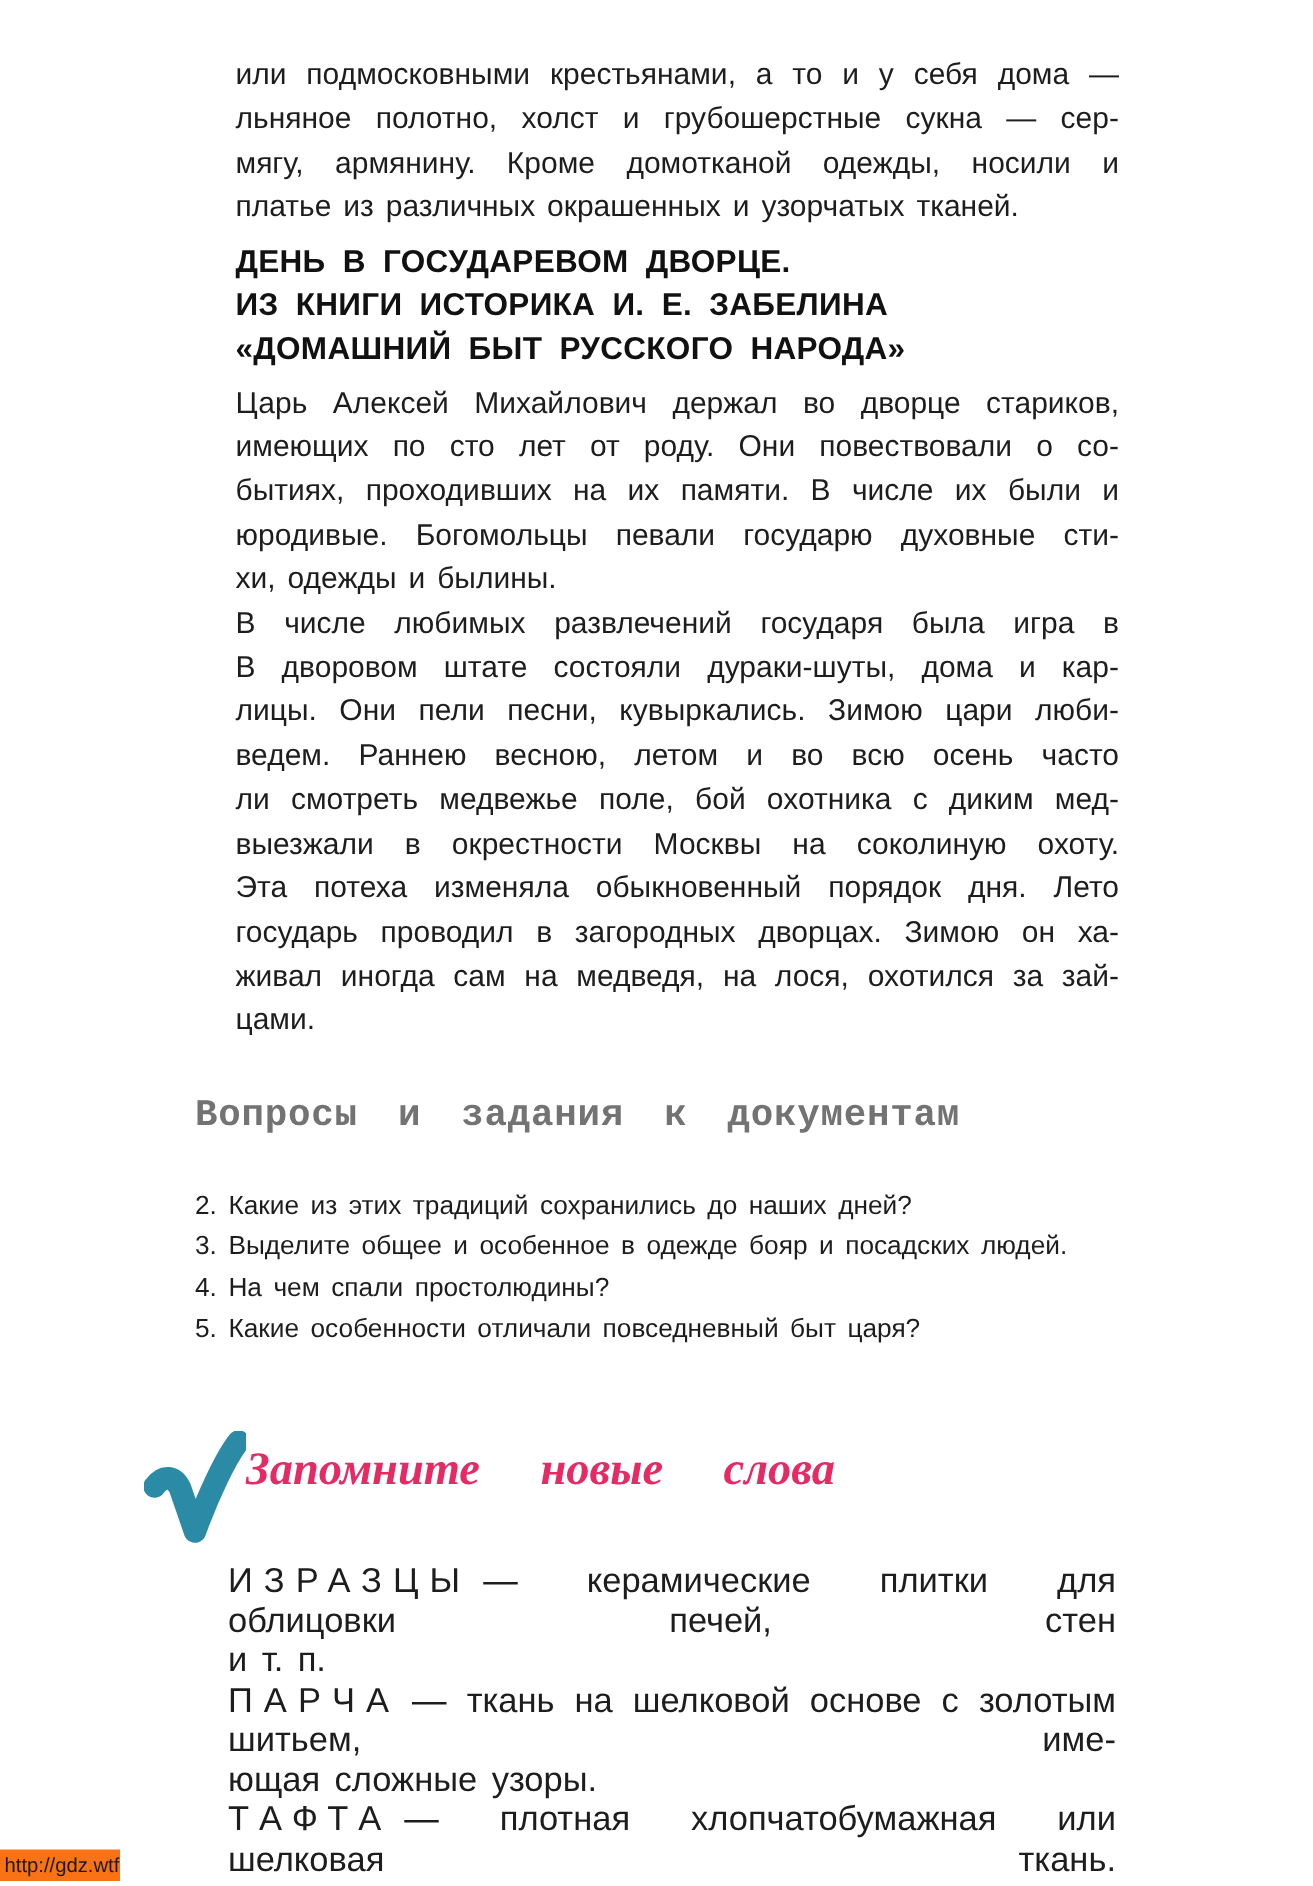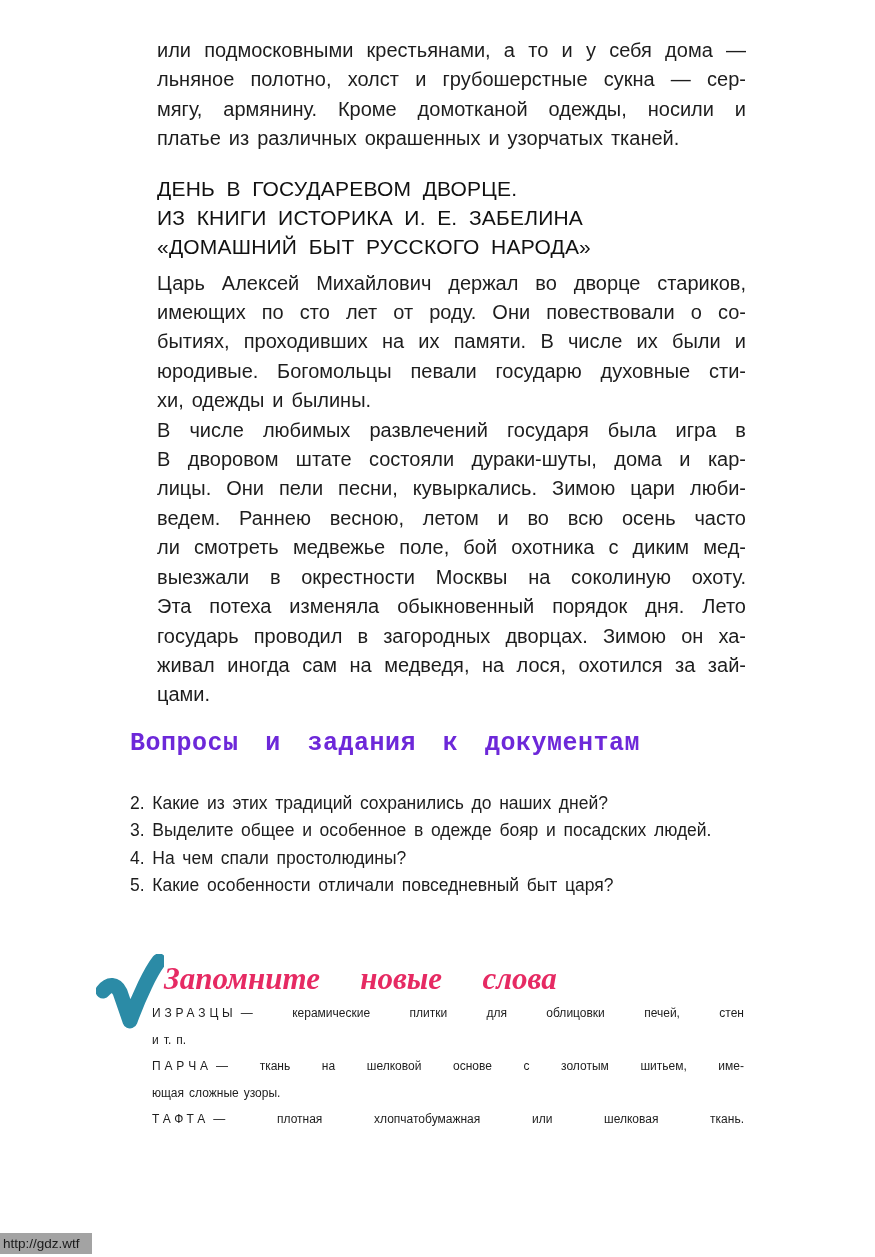--- a/index.html
+++ b/index.html
@@ -13,58 +13,58 @@
   }
   
   .main-col{
     position:absolute;left:157px;top:36px;width:589px;
     font-size:20px;line-height:29.4px;word-spacing:0.12em;
   }
   .ln{text-align:justify;}
   .jline{text-align-last:justify;}
   .lline{text-align-last:left;}
   .doc-heading{
-    margin-top:20px;
-    font-weight:normal;font-size:21px;line-height:29px;
+    margin-top:6px;
+    font-weight:bold;font-size:21px;line-height:29px;
     word-spacing:0.26em;letter-spacing:0.2px;color:#111;
   }
   .para-after-heading{margin-top:8px;}
   
   .questions{
     position:absolute;left:130px;top:729px;width:597px;
   }
   .q-heading{
     font-family:"Liberation Mono", monospace;
     font-weight:bold;font-size:25px;line-height:30px;
-    word-spacing:0.45em;letter-spacing:0.5px;color:#6d28d9;
+    word-spacing:0.45em;letter-spacing:0.5px;color:#737373;
   }
   .q-list{
     margin-top:31px;
     font-size:17.5px;line-height:27.4px;word-spacing:0.16em;
   }
   
   .check-wrap{position:absolute;left:96px;top:954px;width:68px;height:88px;}
   .vocab-heading{
     position:absolute;left:164px;top:962px;width:560px;
     font-family:"Liberation Serif", serif;font-style:italic;
     font-size:31px;line-height:34px;word-spacing:1.05em;
     color:#e62a63;
     font-weight:bold;
   }
   .vocab-defs{
-    position:absolute;left:152px;top:1000px;width:592px;
-    font-size:12px;line-height:26.5px;word-spacing:0.14em;
+    position:absolute;left:152px;top:1040px;width:592px;
+    font-size:23px;line-height:26.5px;word-spacing:0.14em;
   }
   .vl{text-align:justify;}
   .term{letter-spacing:0.32em;margin-right:0.35em;white-space:nowrap;}
   
   .watermark{
     position:absolute;left:0;top:1233px;
-    background:#a3a3a3;color:#1a1a1a;
-    font-size:13.5px;line-height:17px;padding:2px 12px 2px 3px;
+    background:#f97316;color:#1a1a1a;
+    font-size:13.5px;line-height:17px;padding:2px 0 2px 3px;
     text-decoration:none;
   }
 </style>
 </head>
 <body>
 
 <div class="page">
 
   <div class="main-col">
 

